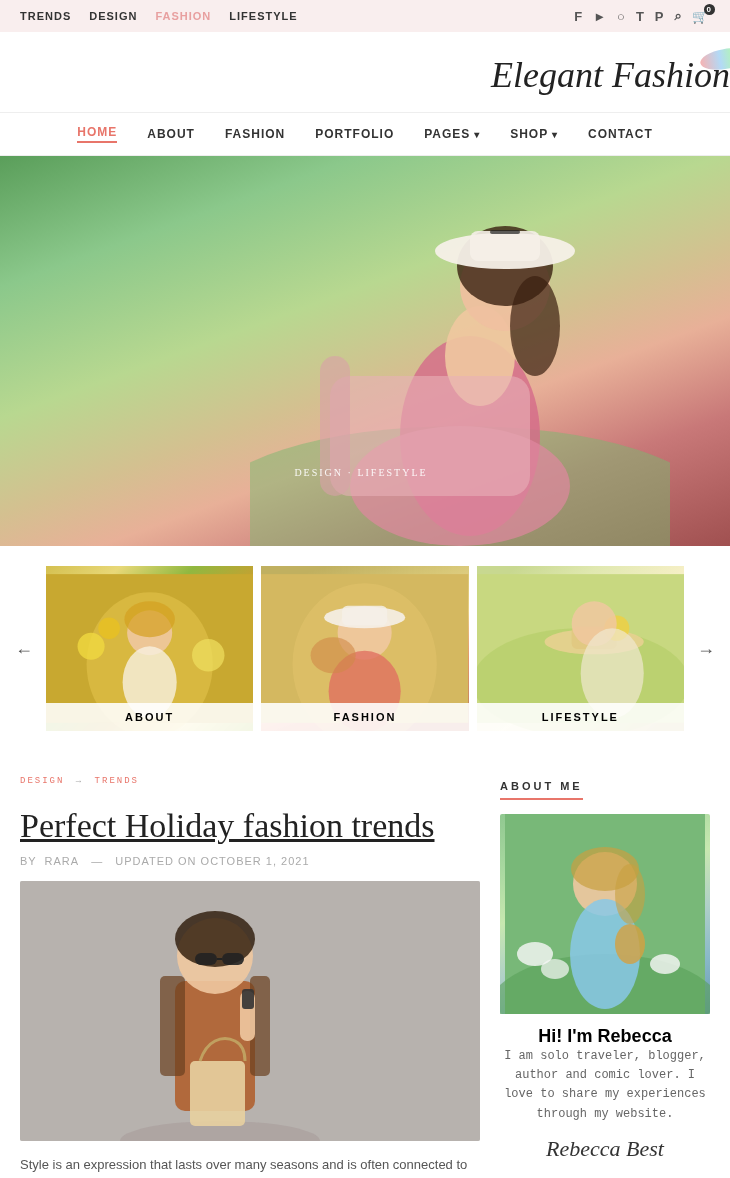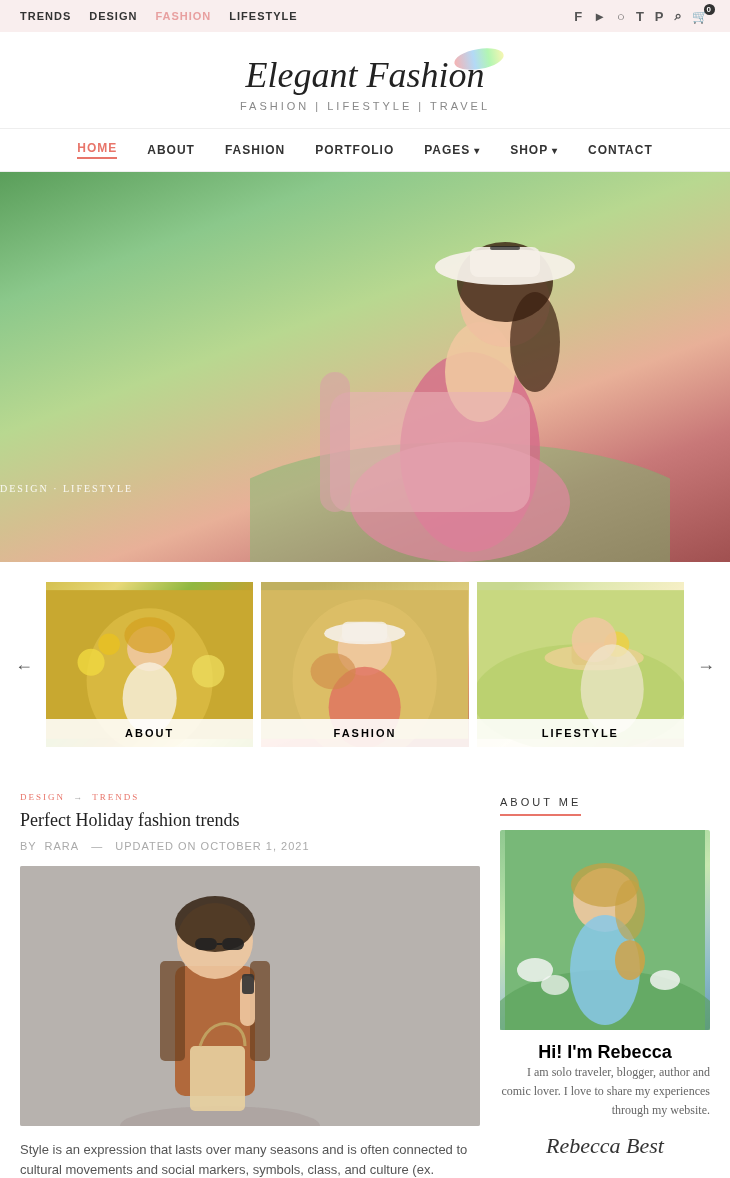--- a/index.html
+++ b/index.html
@@ -21,21 +21,21 @@
     .top-nav { display: flex; gap: 18px; }
     .top-nav a { text-decoration: none; color: #333; font-size: 11px; font-weight: 600; }
     .top-nav a.active { color: #e8a0a0; }
     .top-icons { display: flex; align-items: center; gap: 10px; }
     .top-icons span { font-size: 13px; cursor: pointer; color: #555; }
     .cart-badge { position: relative; font-size: 13px; color: #555; }
     .cart-badge sup { font-size: 8px; background: #333; color: #fff; border-radius: 50%; padding: 1px 3px; position: absolute; top: -5px; right: -5px; }
 
     
     .logo-area {
-      text-align: center;
+      text-align: right;
       padding: 22px 0 16px;
       background: #fff;
     }
     .logo-title {
       font-family: 'Palatino Linotype', Palatino, serif;
       font-size: 36px;
       color: #222;
       font-style: italic;
       position: relative;
       display: inline-block;
@@ -79,20 +79,21 @@
       height: 100%;
       background: linear-gradient(160deg, #5a9e5a 0%, #8bc88b 20%, #b8d890 40%, #d4c090 55%, #e8b098 65%, #c87878 80%, #a05050 100%);
       position: absolute;
       top: 0; left: 0;
     }
     .hero-overlay {
       position: absolute;
       bottom: 60px;
       left: 0;
       right: 8px;
+      text-align: center;
     }
     .hero-categories {
       font-size: 10px;
       color: #fff;
       letter-spacing: 2px;
       opacity: 0.9;
       text-transform: uppercase;
       margin-bottom: 8px;
     }
     .hero-title {
@@ -156,30 +157,31 @@
       padding: 25px 20px;
     }
     .blog-main { flex: 0 0 460px; }
     .blog-sidebar { flex: 1; }
 
     .post-cats {
       font-size: 9px;
       letter-spacing: 2px;
       color: #e8756a;
       text-transform: uppercase;
-      margin-bottom: 8px;
-      font-family: Liberation Serif, serif;
+      margin-bottom: 20px;
+      font-family: Liberation Mono, monospace;
     }
     .post-cats span { color: #aaa; margin: 0 4px; }
     .post-title {
-      font-size: 18px;
+      font-size: 34px;
       font-family: 'Palatino Linotype', Palatino, serif;
       color: #222;
       margin-bottom: 8px;
       line-height: 1.2;
+      text-decoration: underline;
     }
     .post-meta {
       font-size: 11px;
       color: #aaa;
       letter-spacing: 1px;
       text-transform: uppercase;
       margin-bottom: 14px;
       font-family: Arial, sans-serif;
     }
     .post-meta span { margin: 0 4px; }
@@ -198,21 +200,21 @@
       margin-bottom: 14px;
     }
 
     
     .sidebar-section-title {
       font-size: 11px;
       letter-spacing: 3px;
       text-transform: uppercase;
       color: #333;
       font-family: Arial, sans-serif;
-      font-weight: 400;
+      font-weight: 700;
       border-bottom: 2px solid #e8756a;
       padding-bottom: 6px;
       margin-bottom: 14px;
       display: inline-block;
     }
     .about-me-img {
       width: 100%;
       height: 200px;
       background: linear-gradient(160deg, #90c890 0%, #a8d8a0 20%, #c8e8b0 40%, #b0d0c8 60%, #88b8c8 80%, #6898b0 100%);
       border-radius: 2px;
@@ -220,24 +222,24 @@
     }
     .about-me-name {
       text-align: center;
       font-size: 18px;
       font-weight: 700;
       font-family: Arial, sans-serif;
     }
     .about-me-desc {
       font-size: 12px;
       color: #666;
-      text-align: right;
+      text-align: center;
       line-height: 1.6;
       margin-bottom: 12px;
-      font-family: Liberation Serif, serif;
+      font-family: Liberation Mono, monospace;
     }
     .signature {
       text-align: center;
       font-size: 22px;
       font-family: 'Palatino Linotype', Palatino, serif;
       font-style: italic;
       color: #333;
       margin-bottom: 12px;
     }
 
@@ -275,21 +277,20 @@
     <span>p</span>
     <span>⌕</span>
     <span class="cart-badge">🛒<sup>0</sup></span>
   </div>
 </div>
 
 <div class="logo-area">
   <div class="paint-blob">
     <div class="logo-title">Elegant Fashion</div>
   </div>
-  <div class="logo-subtitle">FASHION | LIFESTYLE | TRAVEL</div>
 </div>
 
 <nav class="main-nav">
   <a href="#" class="active">HOME</a>
   <a href="#">ABOUT</a>
   <a href="#">FASHION</a>
   <a href="#">PORTFOLIO</a>
   <a href="#" class="has-arrow">PAGES</a>
   <a href="#" class="has-arrow">SHOP</a>
   <a href="#">CONTACT</a>

